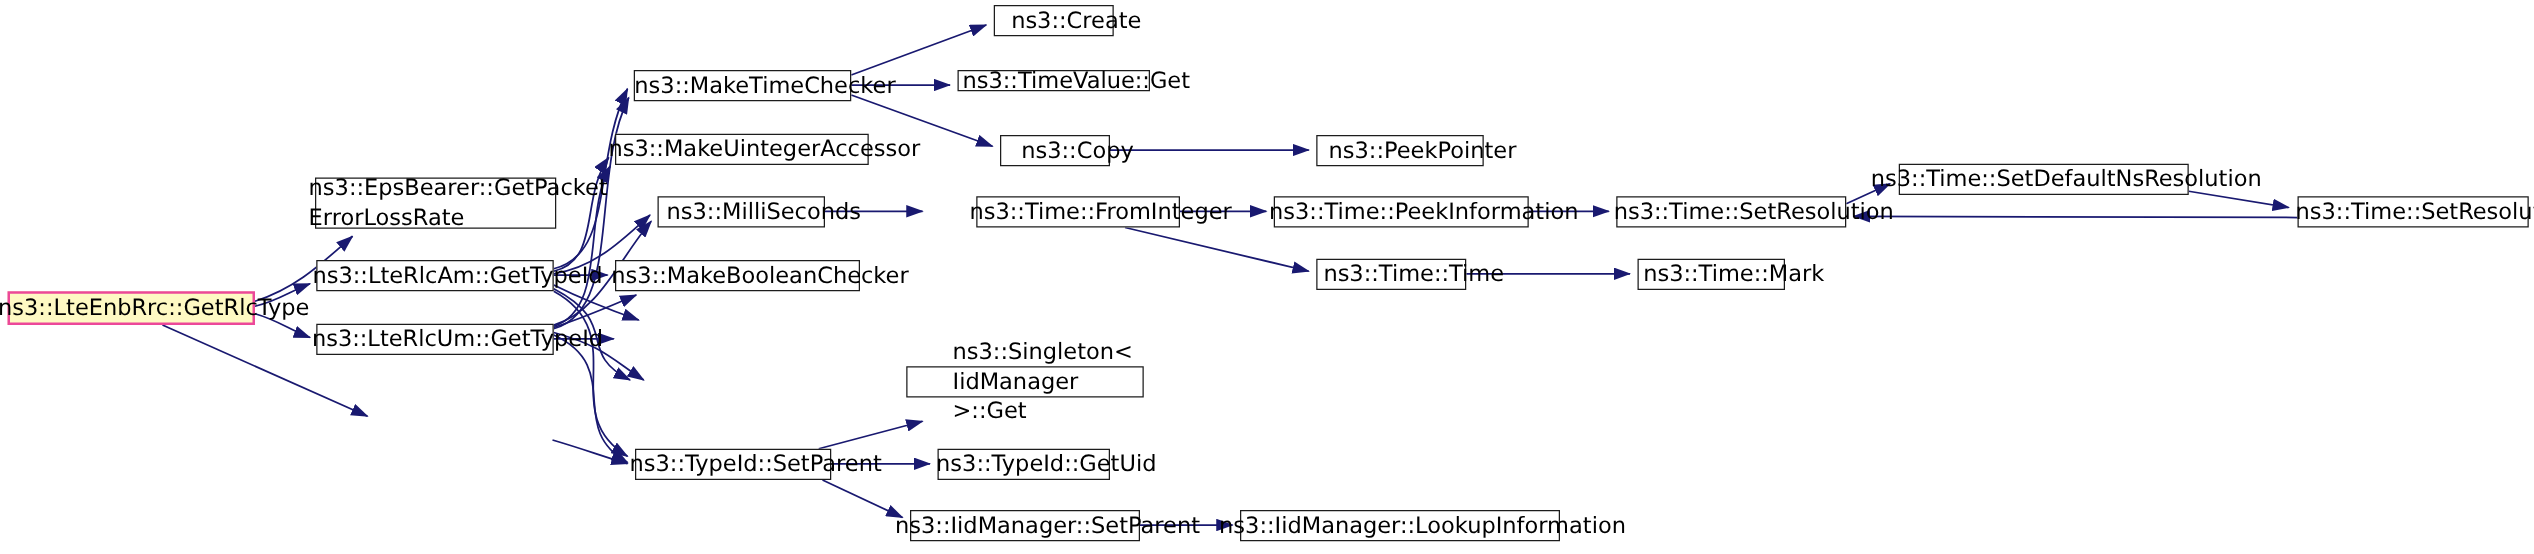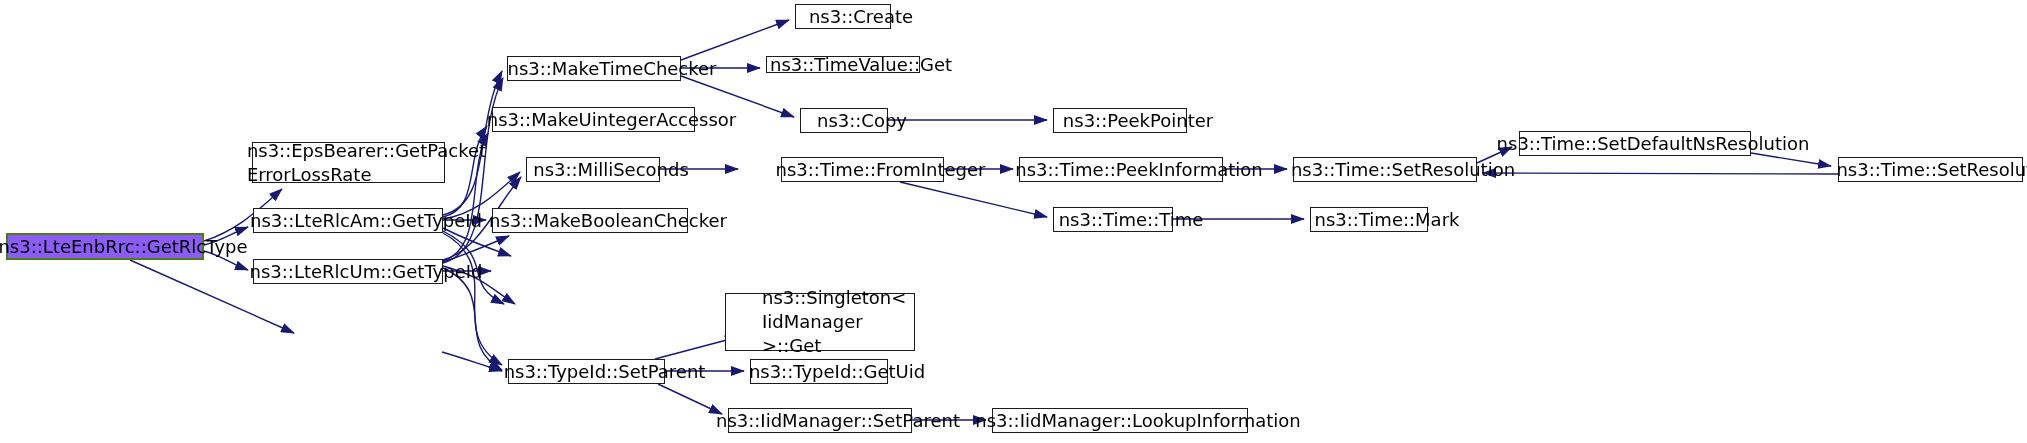--- a/index.html
+++ b/index.html
@@ -21,22 +21,22 @@
     color:#000000;
     font-size:18px;
     line-height:1.32;
     text-align:left;
     white-space:pre-line;
     cursor:pointer;
     z-index:2;
     padding-left:36px;
   }
   .node.hl{
-    background:#8b5cf6;
-    border:2px solid #4d7c0f;
+    background:#fef9c3;
+    border:2px solid #ec4899;
     cursor:default;
   }
 </style>
 </head>
 <body>
 
 <div class="canvas">
 
   <svg class="edges" viewBox="0 0 2027 443" xmlns="http://www.w3.org/2000/svg">
     <defs>
@@ -88,21 +88,21 @@
   <div class="node" style="left:253px;top:259px;width:190px;height:25px">ns3::LteRlcUm::GetTypeId</div>
   <div class="node" style="left:507px;top:56px;width:174px;height:25px">ns3::MakeTimeChecker</div>
   <div class="node" style="left:492px;top:107px;width:203px;height:25px">ns3::MakeUintegerAccessor</div>
   <div class="node" style="left:526px;top:157px;width:134px;height:25px">ns3::MilliSeconds</div>
   <div class="node" style="left:492px;top:208px;width:196px;height:25px">ns3::MakeBooleanChecker</div>
   <div class="node" style="left:508px;top:359px;width:157px;height:25px">ns3::TypeId::SetParent</div>
   <div class="node" style="left:795px;top:4px;width:96px;height:25px">ns3::Create</div>
   <div class="node" style="left:766px;top:56px;width:154px;height:17px">ns3::TimeValue::Get</div>
   <div class="node" style="left:800px;top:108px;width:88px;height:25px">ns3::Copy</div>
   <div class="node" style="left:781px;top:157px;width:163px;height:25px">ns3::Time::FromInteger</div>
-  <div class="node" style="left:725px;top:293px;width:190px;height:58px">ns3::Singleton&lt; IidManager
+  <div class="node" style="left:725px;top:293px;width:190px;height:25px">ns3::Singleton&lt; IidManager
 &gt;::Get</div>
   <div class="node" style="left:750px;top:359px;width:138px;height:25px">ns3::TypeId::GetUid</div>
   <div class="node" style="left:728px;top:408px;width:184px;height:25px">ns3::IidManager::SetParent</div>
   <div class="node" style="left:1053px;top:108px;width:134px;height:25px">ns3::PeekPointer</div>
   <div class="node" style="left:1019px;top:157px;width:204px;height:25px">ns3::Time::PeekInformation</div>
   <div class="node" style="left:1053px;top:207px;width:120px;height:25px">ns3::Time::Time</div>
   <div class="node" style="left:992px;top:408px;width:256px;height:25px">ns3::IidManager::LookupInformation</div>
   <div class="node" style="left:1293px;top:157px;width:184px;height:25px">ns3::Time::SetResolution</div>
   <div class="node" style="left:1310px;top:207px;width:118px;height:25px">ns3::Time::Mark</div>
   <div class="node" style="left:1519px;top:131px;width:232px;height:25px">ns3::Time::SetDefaultNsResolution</div>

